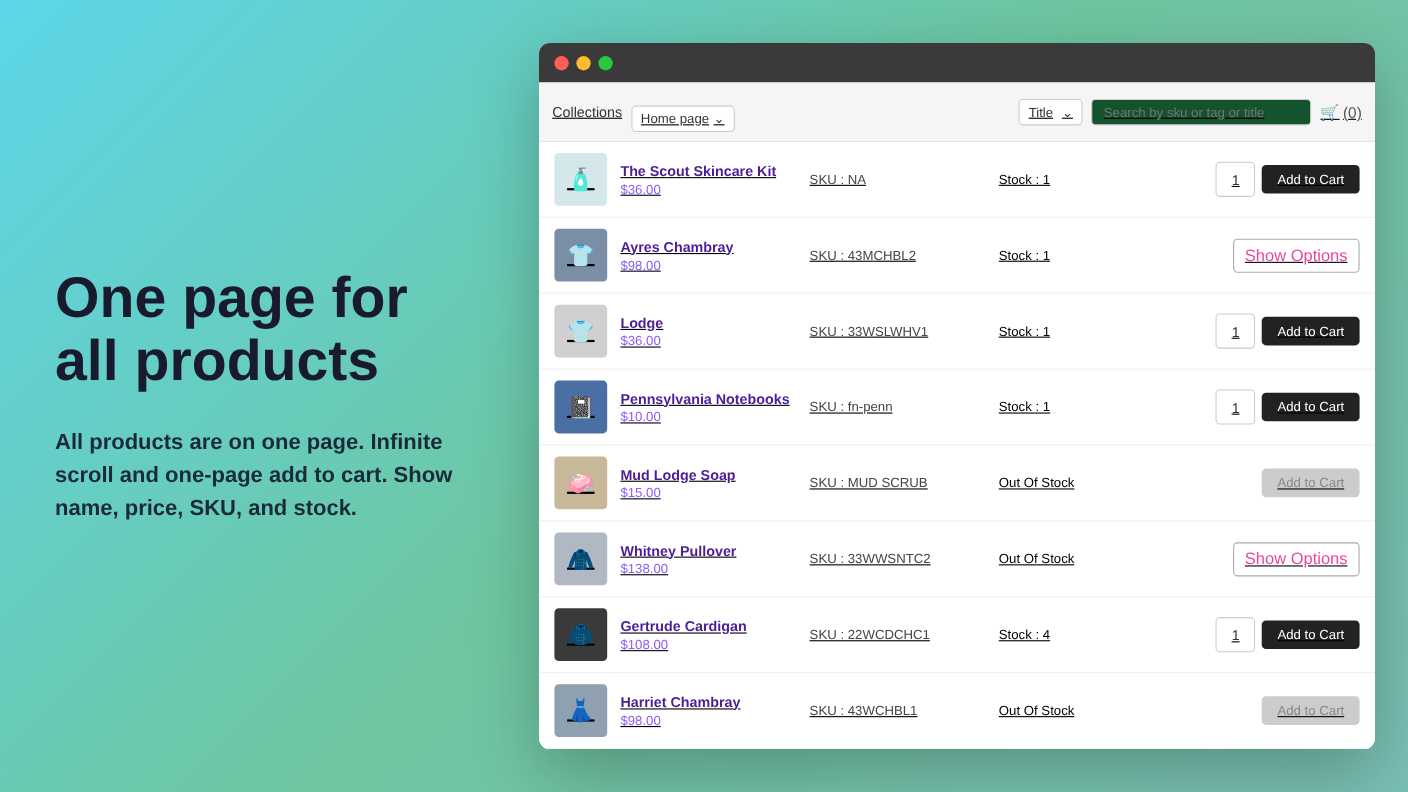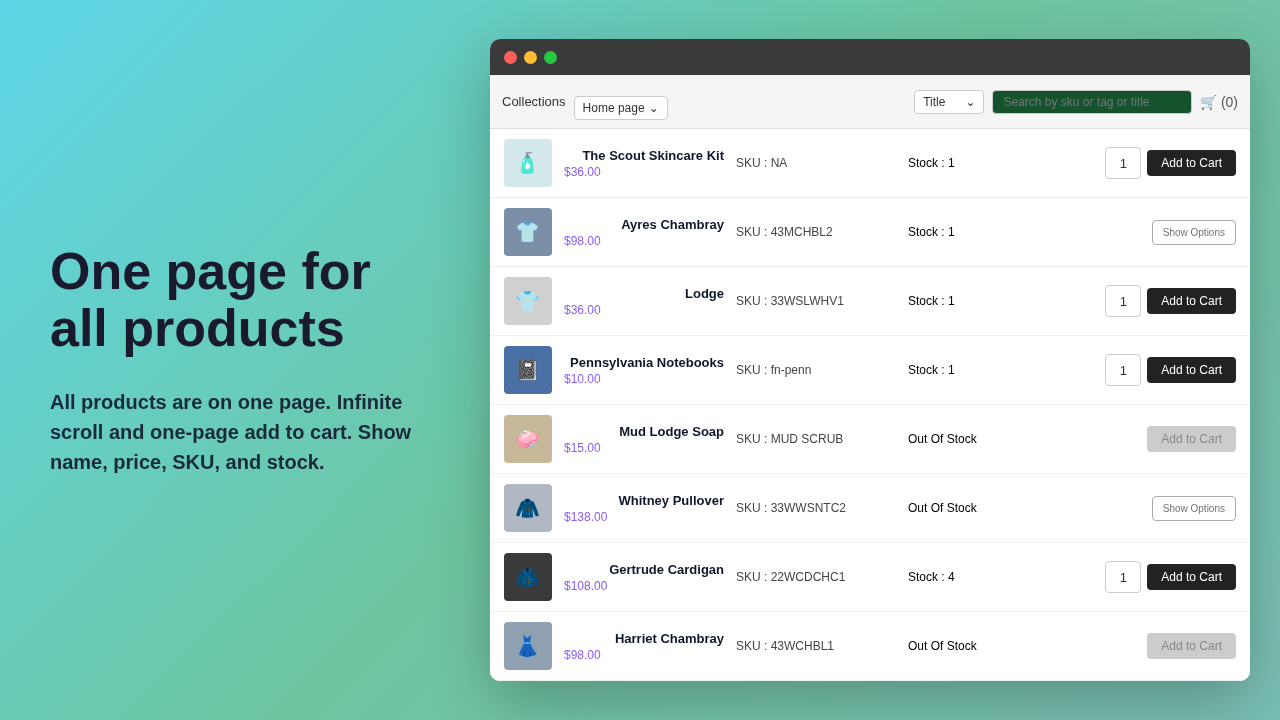--- a/index.html
+++ b/index.html
@@ -33,20 +33,21 @@
       line-height: 1.5;
       color: #1a2a3a;
     }
 
     .right-panel {
       flex: 1;
       display: flex;
       align-items: center;
       justify-content: center;
       padding: 20px 20px 20px 0;
+      text-decoration: underline;
     }
 
     .browser-window {
       width: 760px;
       background: white;
       border-radius: 10px;
       overflow: hidden;
       box-shadow: 0 20px 60px rgba(0,0,0,0.25);
     }
 
@@ -100,21 +101,21 @@
 
     .title-dropdown {
       font-size: 12px;
       padding: 4px 8px;
       border: 1px solid #ccc;
       border-radius: 4px;
       background: white;
       color: #333;
       display: flex;
       align-items: center;
-      gap: 20px;
+      gap: 8px;
       margin-left: auto;
     }
 
     .search-input-field {
       font-size: 12px;
       padding: 4px 10px;
       border: 1px solid #ccc;
       border-radius: 4px;
       background: #14532d;
       color: #999;
@@ -154,22 +155,21 @@
       font-size: 20px;
     }
 
     .product-info {
       flex: 0 0 160px;
     }
 
     .product-name {
       font-size: 13px;
       font-weight: 600;
-      color: #0f172a;
-      text-align: right;
+      color: #4c1d95;
     }
 
     .product-price {
       font-size: 12px;
       color: #8b5cf6;
       margin-top: 2px;
     }
 
     .product-sku {
       flex: 0 0 160px;
@@ -219,25 +219,25 @@
       border: none;
       border-radius: 4px;
       padding: 6px 14px;
       font-size: 12px;
       cursor: default;
       white-space: nowrap;
     }
 
     .btn-show-options {
       background: white;
-      color: #737373;
+      color: #ec4899;
       border: 1px solid #aaa;
       border-radius: 4px;
       padding: 6px 10px;
-      font-size: 10px;
+      font-size: 15px;
       cursor: pointer;
       white-space: nowrap;
     }
 
     
     .img-skincare { background: #d4e8ec; }
     .img-chambray { background: #7a8fa6; }
     .img-lodge { background: #d0d0d0; }
     .img-notebooks { background: #4a6fa5; }
     .img-soap { background: #c8b89a; }

